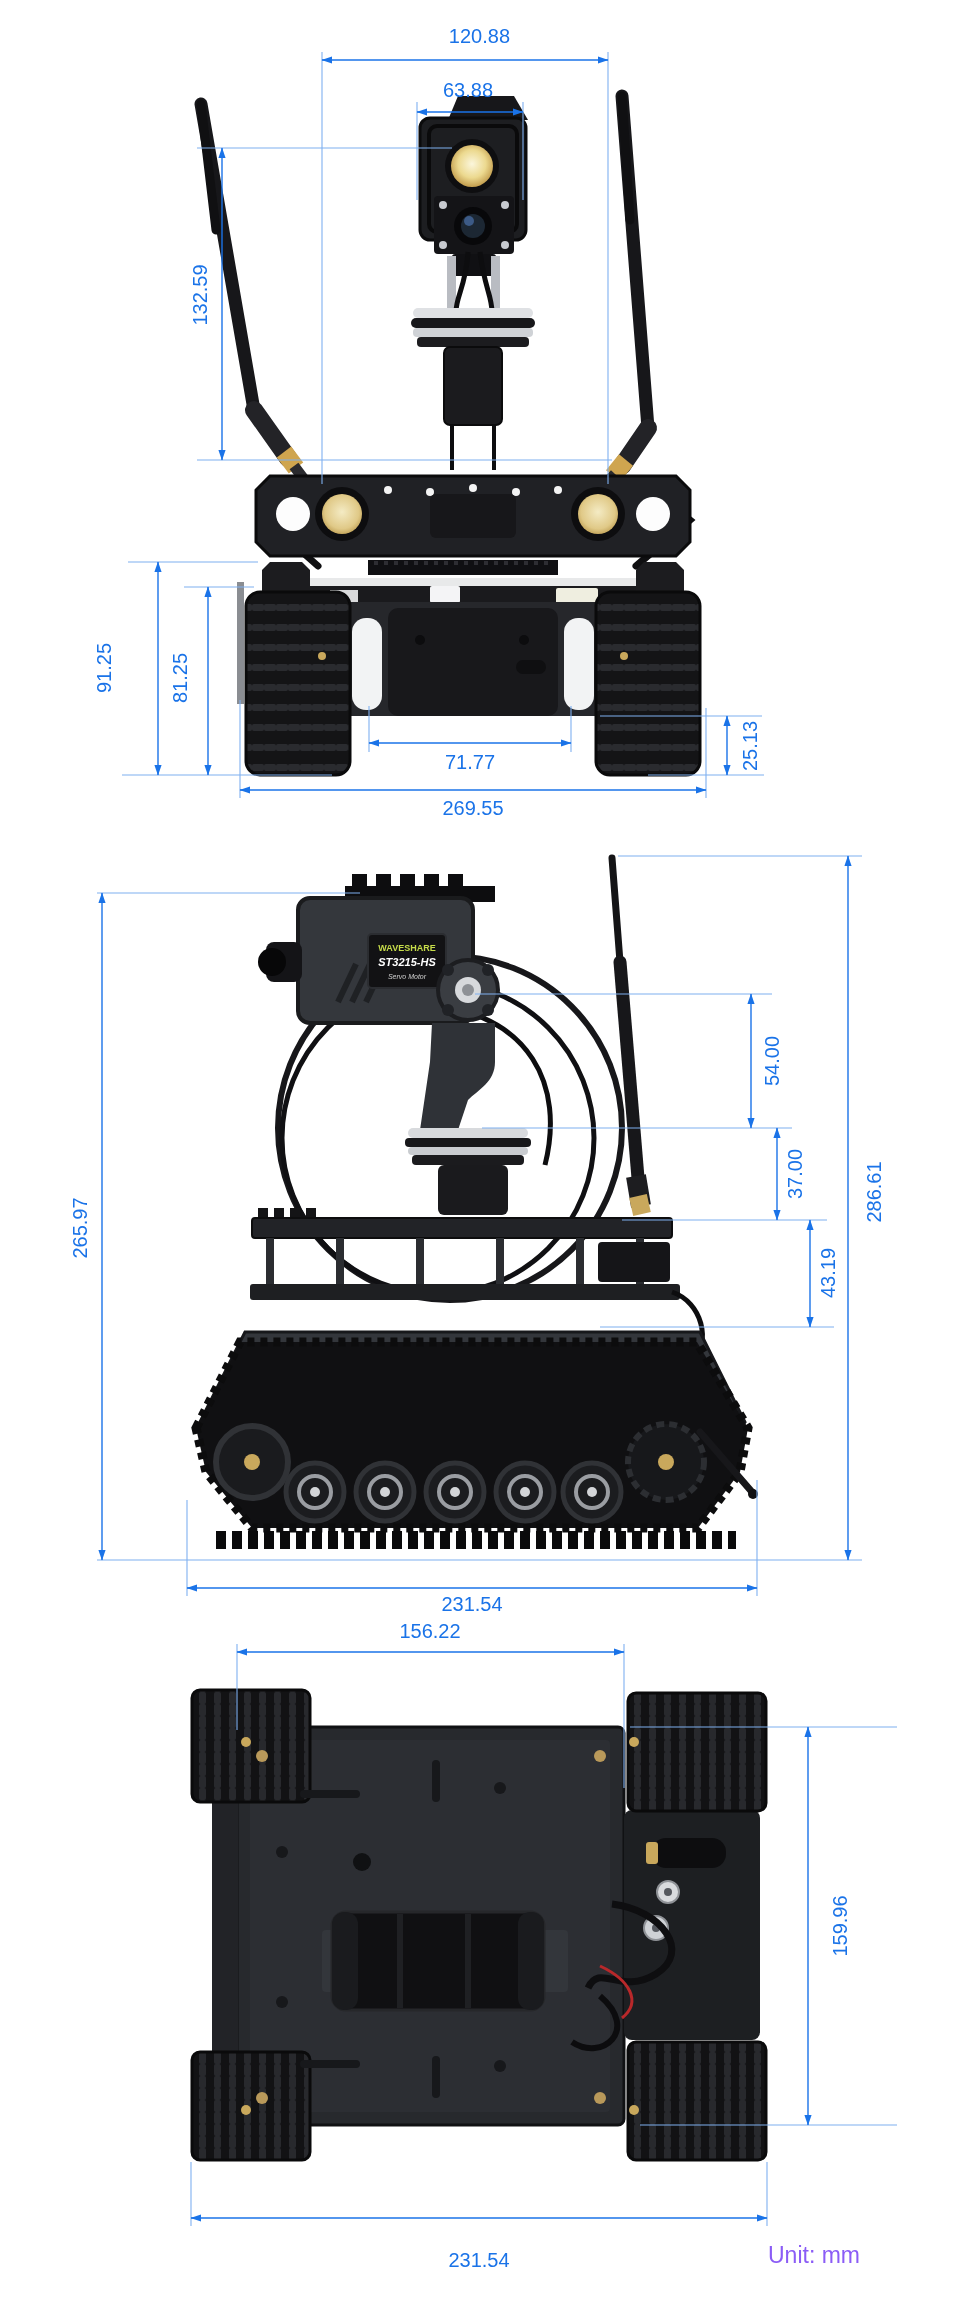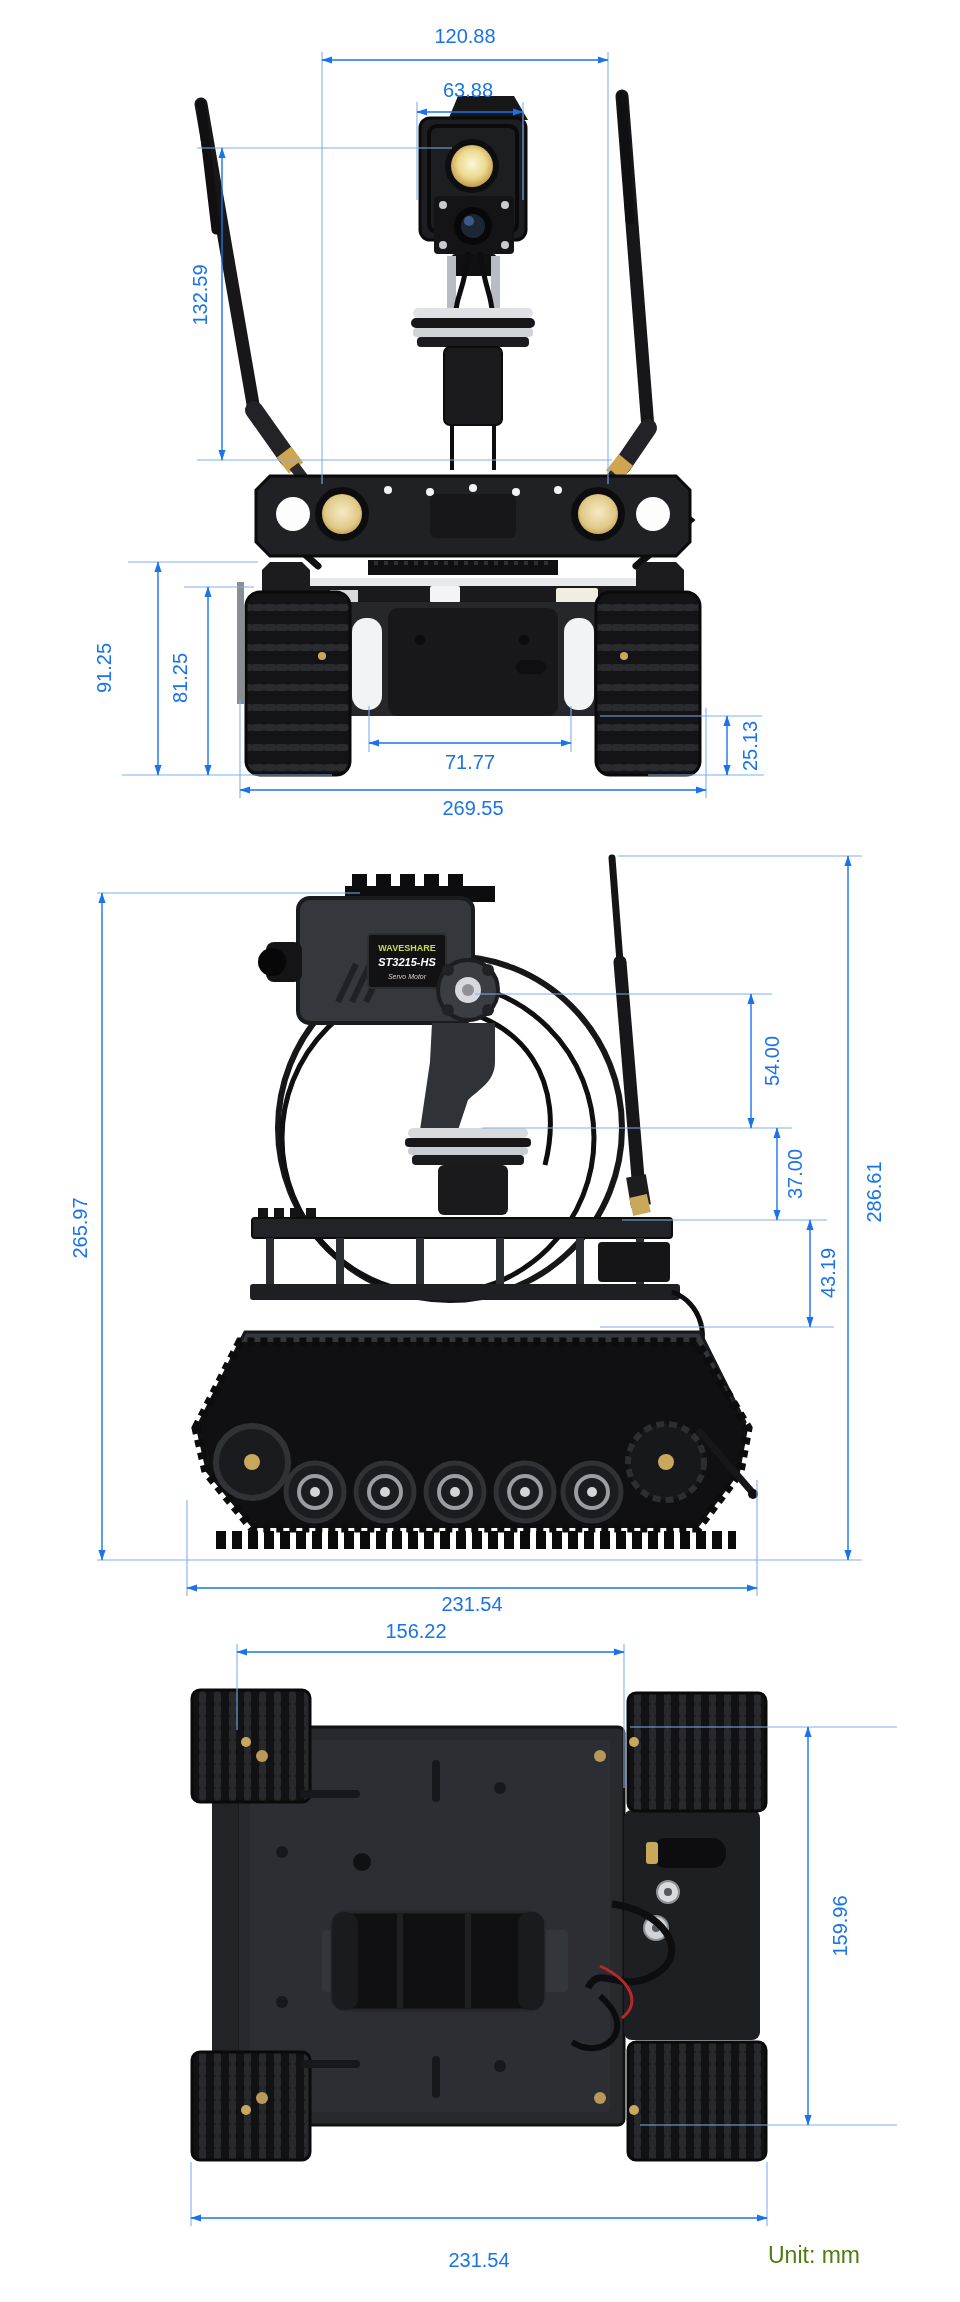--- a/index.html
+++ b/index.html
@@ -2,21 +2,21 @@
 <html><head>
 <meta charset="utf-8">
 <style>
   html,body{margin:0;padding:0;background:#ffffff;}
   .canvas{position:relative;width:960px;height:2302px;background:#fff;overflow:hidden;
           font-family:"Liberation Sans",sans-serif;}
   .overlay{position:absolute;left:0;top:0;}
   .dim-label{position:absolute;width:90px;height:24px;line-height:24px;text-align:center;
              color:#1a73e8;font-size:20px;white-space:nowrap;}
   .dim-label.vert{transform:rotate(-90deg);}
-  .unit-label{position:absolute;color:#4d7c0f;font-size:23px;white-space:nowrap;}
+  .unit-label{position:absolute;color:#8b5cf6;font-size:23px;white-space:nowrap;}
   svg text{font-family:"Liberation Sans",sans-serif;}
 </style>
 </head>
 <body>
 
 <div class="canvas">
 
 <svg class="overlay" width="960" height="2302" viewBox="0 0 960 2302">
   <defs>
     <marker id="arr" viewBox="0 0 10 8" refX="9.5" refY="4" markerWidth="11" markerHeight="9" orient="auto-start-reverse" markerUnits="userSpaceOnUse">
@@ -330,35 +330,35 @@
       <line x1="191" y1="2162" x2="191" y2="2226"></line>
           <line x1="767" y1="2162" x2="767" y2="2226"></line>
     </g>
 
     <line x1="237" y1="1652" x2="624" y2="1652" marker-start="url(#arr)" marker-end="url(#arr)"></line>
     <line x1="808" y1="1727" x2="808" y2="2125" marker-start="url(#arr)" marker-end="url(#arr)"></line>
     <line x1="191" y1="2218" x2="767" y2="2218" marker-start="url(#arr)" marker-end="url(#arr)"></line>
   </g>
 </svg>
 
-<div class="dim-label" style="left:420px;top:24px;">120.88</div>
+<div class="dim-label" style="left:420px;top:24px;text-align:right;">120.88</div>
 <div class="dim-label" style="left:423px;top:78px;">63.88</div>
 <div class="dim-label vert" style="left:155px;top:283px;">132.59</div>
 <div class="dim-label vert" style="left:59px;top:656px;">91.25</div>
 <div class="dim-label vert" style="left:135px;top:666px;">81.25</div>
 <div class="dim-label" style="left:425px;top:750px;">71.77</div>
 <div class="dim-label vert" style="left:705px;top:734px;">25.13</div>
 <div class="dim-label" style="left:428px;top:796px;">269.55</div>
 
 <div class="dim-label vert" style="left:35px;top:1216px;">265.97</div>
 <div class="dim-label vert" style="left:829px;top:1180px;">286.61</div>
 <div class="dim-label vert" style="left:727px;top:1049px;">54.00</div>
 <div class="dim-label vert" style="left:750px;top:1162px;">37.00</div>
 <div class="dim-label vert" style="left:783px;top:1261px;">43.19</div>
 <div class="dim-label" style="left:427px;top:1592px;">231.54</div>
 
-<div class="dim-label" style="left:371px;top:1619px;">156.22</div>
+<div class="dim-label" style="left:385px;top:1619px;">156.22</div>
 <div class="dim-label vert" style="left:795px;top:1914px;">159.96</div>
 <div class="dim-label" style="left:434px;top:2248px;">231.54</div>
 
 <div class="unit-label" style="left:768px;top:2242px;">Unit: mm</div>
 
 </div>
 
 </body></html>

